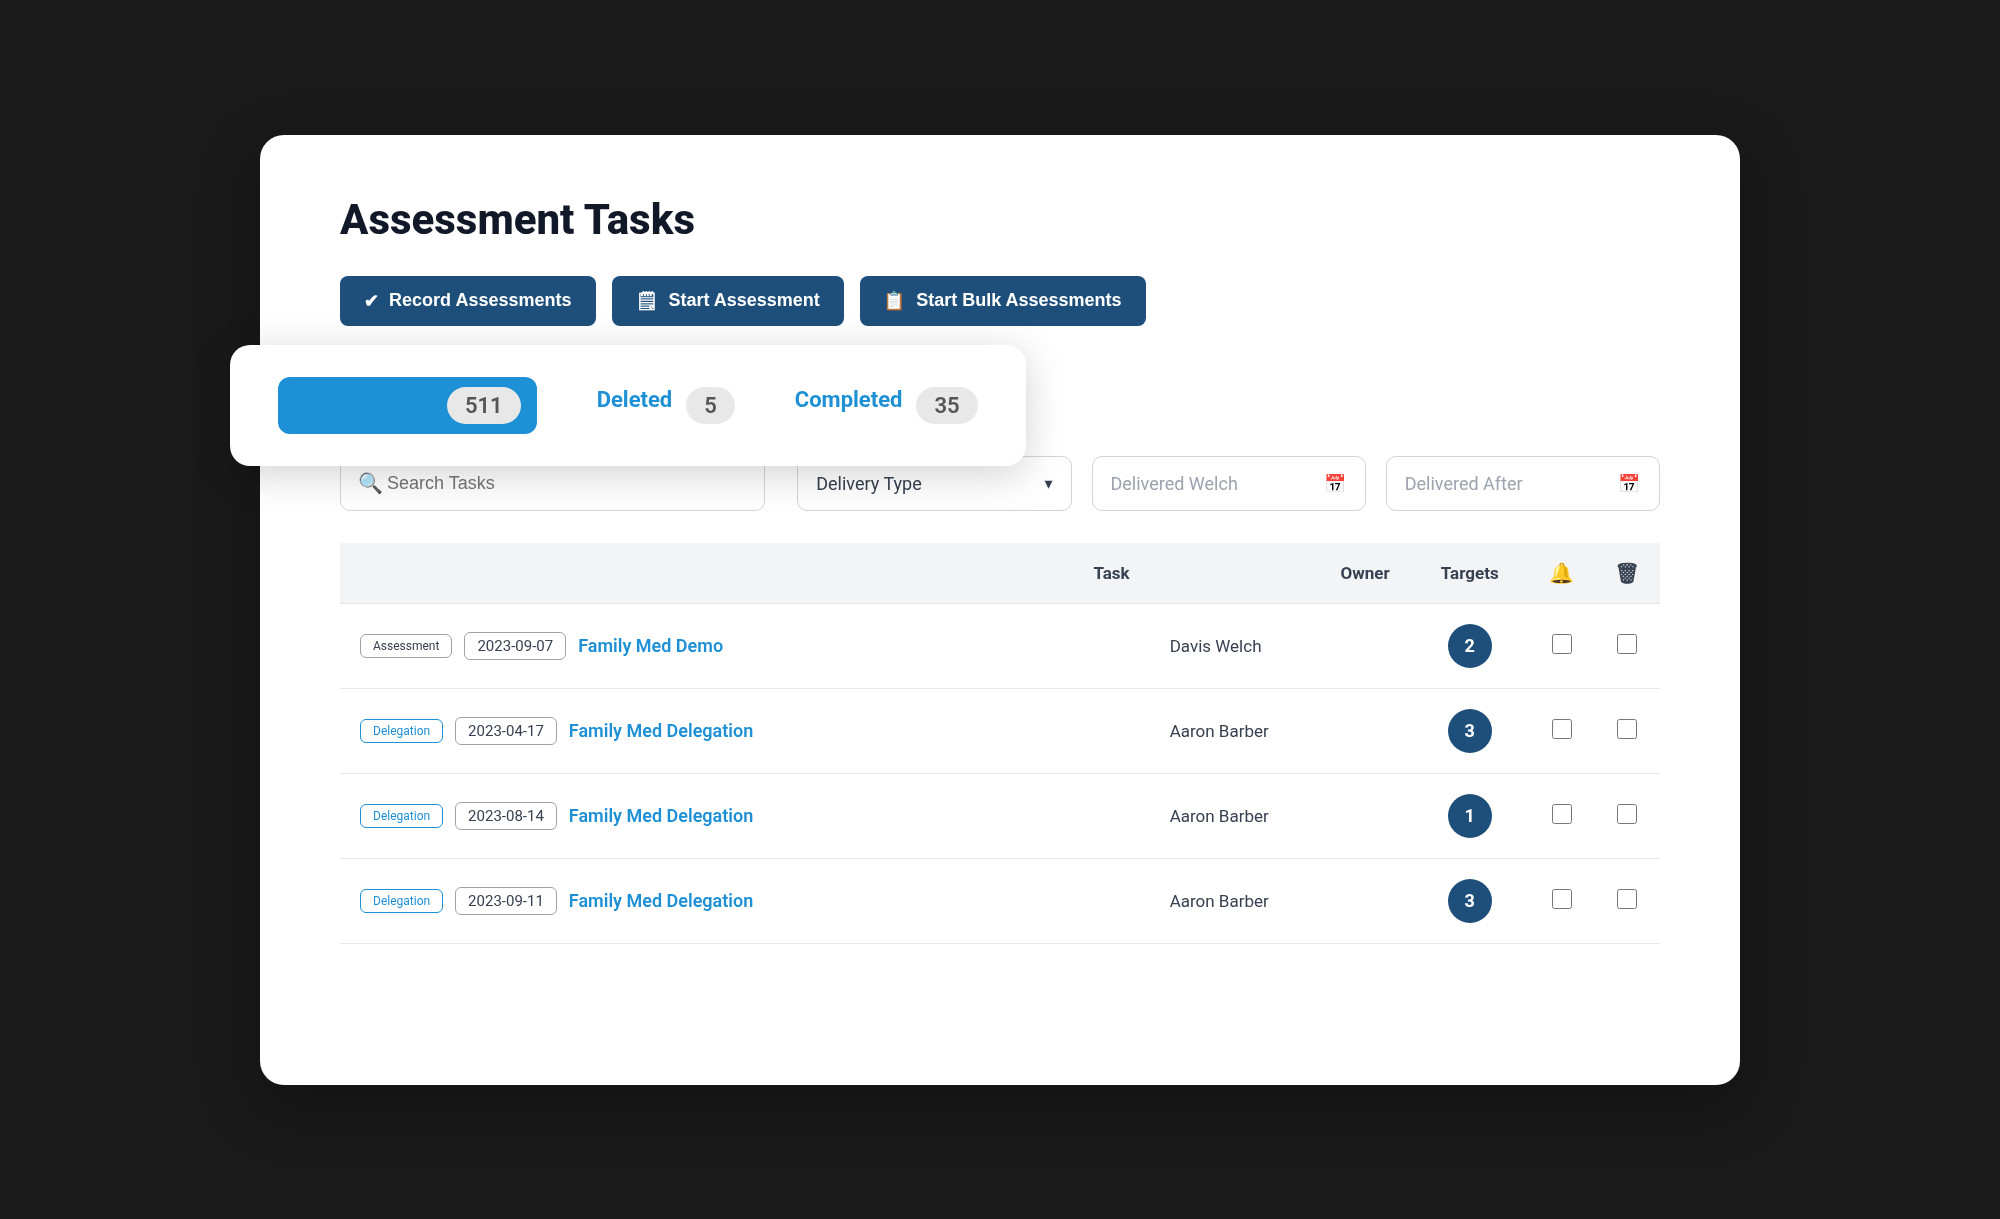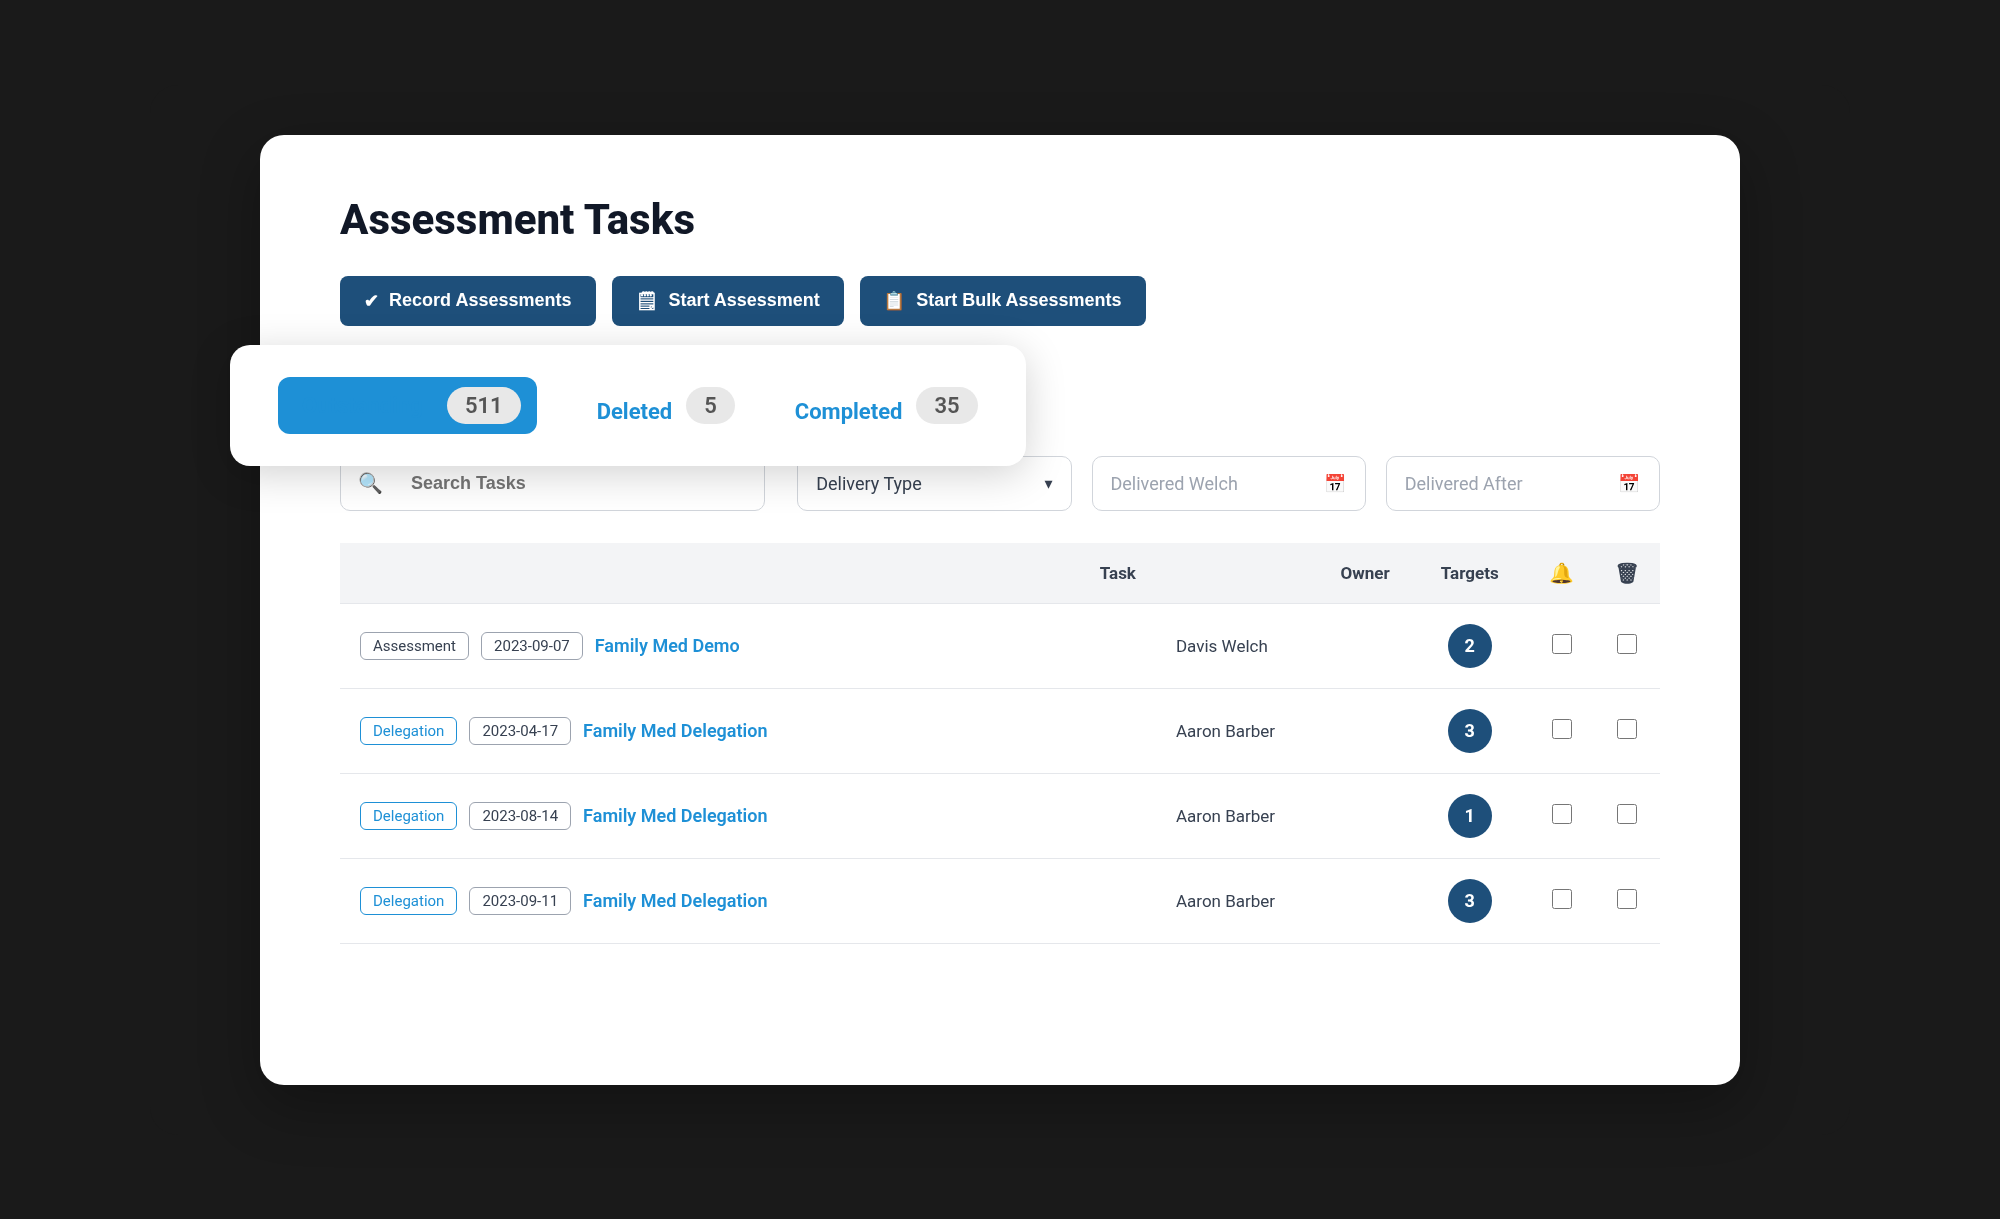--- a/index.html
+++ b/index.html
@@ -65,21 +65,21 @@
       border-radius: 20px;
       box-shadow: 0 8px 40px rgba(0,0,0,0.18);
       padding: 32px 48px;
       display: flex;
       align-items: center;
       gap: 60px;
       z-index: 10;
     }
     .tab-item {
       display: flex;
-      align-items: flex-end;
+      align-items: flex-start;
       gap: 14px;
       cursor: pointer;
     }
     .tab-item:not(.active) .tab-label {
       color: #1e90d6;
       font-size: 22px;
       font-weight: 700;
     }
     .tab-item:not(.active) .tab-badge {
       background: #e8e8e8;
@@ -133,27 +133,26 @@
     .search-icon-inner {
       position: absolute;
       left: 18px;
       top: 50%;
       transform: translateY(-50%);
       color: #9ca3af;
       font-size: 20px;
     }
     .search-input {
       width: 100%;
-      padding: 16px 18px 16px 70px;
+      padding: 16px 18px 16px 46px;
       border: 1.5px solid #d1d5db;
       border-radius: 10px;
       font-size: 18px;
       color: #be185d;
       outline: none;
-      font-weight: bold;
     }
     .filter-dropdown {
       flex: 1;
       display: flex;
       align-items: center;
       justify-content: space-between;
       padding: 16px 18px;
       border: 1.5px solid #d1d5db;
       border-radius: 10px;
       font-size: 18px;
@@ -203,21 +202,21 @@
     .task-cell {
       display: flex;
       align-items: center;
       gap: 12px;
       flex-wrap: wrap;
     }
     .tag {
       border: 1.5px solid #9ca3af;
       border-radius: 6px;
       padding: 4px 12px;
-      font-size: 15px;
+      font-size: 12px;
       color: #374151;
       white-space: nowrap;
     }
     .tag.delegation {
       border-color: #1e90d6;
       color: #1e90d6;
     }
     .date-tag {
       border: 1.5px solid #9ca3af;
       border-radius: 6px;

